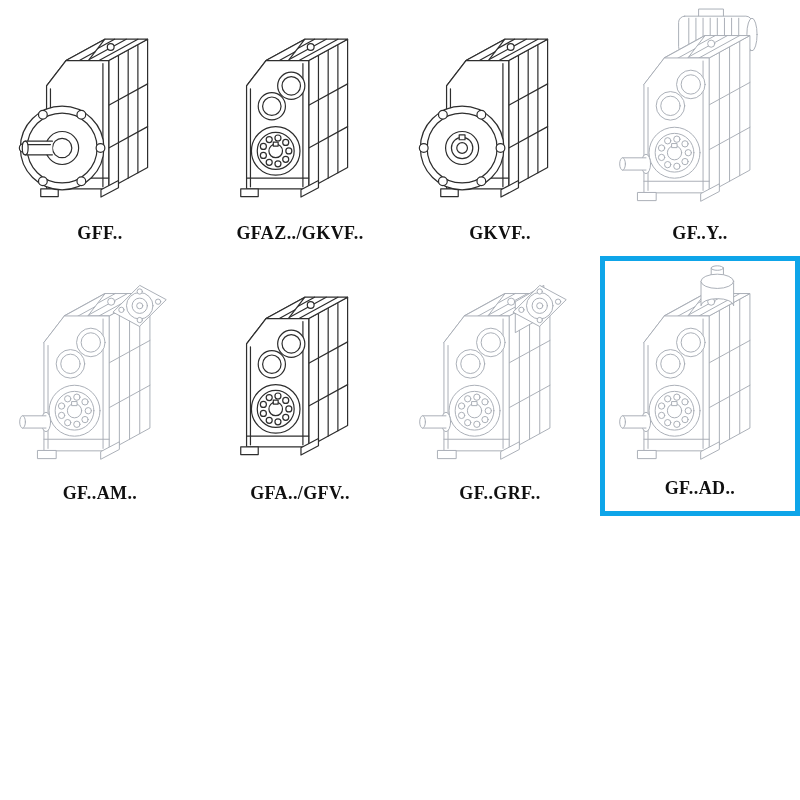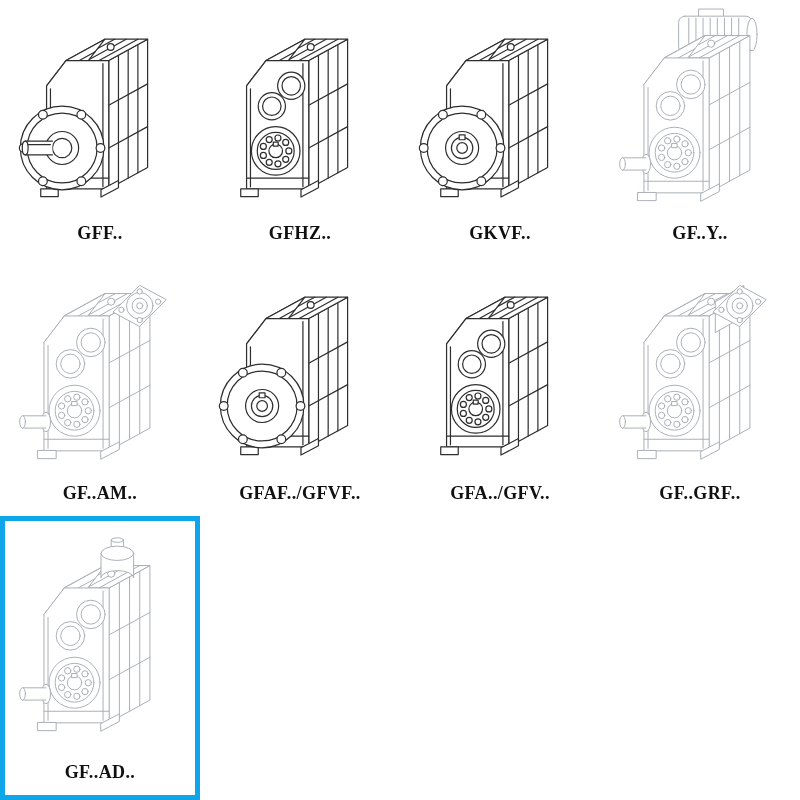--- a/index.html
+++ b/index.html
@@ -156,30 +156,30 @@
   <figure class="cell">
     <div class="fig">
       <svg class="drawing solid" viewBox="0 0 170 210" stroke="#2e2e2e">
         <use href="#sym-housing"></use>
           <use href="#sym-flange-shaft"></use>
       </svg>
     </div>
     <figcaption class="label">GFF..</figcaption>
   </figure>
 
-
-  <figure class="cell">
-    <div class="fig">
-      <svg class="drawing solid" viewBox="0 0 170 210" stroke="#2e2e2e">
-        <use href="#sym-housing"></use>
-          <use href="#sym-bores"></use>
-      </svg>
-    </div>
-    <figcaption class="label">GFHZ..</figcaption>
-  </figure>
+  <figure class="cell">
+    <div class="fig">
+      <svg class="drawing solid" viewBox="0 0 170 210" stroke="#2e2e2e">
+        <use href="#sym-housing"></use>
+          <use href="#sym-bores"></use>
+      </svg>
+    </div>
+    <figcaption class="label">GFAZ../GKVF..</figcaption>
+  </figure>
+
 
   <figure class="cell">
     <div class="fig">
       <svg class="drawing solid" viewBox="0 0 170 210" stroke="#2e2e2e">
         <use href="#sym-housing"></use>
           <use href="#sym-flange-hollow"></use>
       </svg>
     </div>
     <figcaption class="label">GKVF..</figcaption>
   </figure>
@@ -203,29 +203,20 @@
       <svg class="drawing phantom" viewBox="0 0 170 210" stroke="#a8adb5">
         <use href="#sym-housing"></use>
           <use href="#sym-bores"></use>
           <use href="#sym-inflange"></use>
           <use href="#sym-stub"></use>
       </svg>
     </div>
     <figcaption class="label">GF..AM..</figcaption>
   </figure>
 
-  <figure class="cell">
-    <div class="fig">
-      <svg class="drawing solid" viewBox="0 0 170 210" stroke="#2e2e2e">
-        <use href="#sym-housing"></use>
-          <use href="#sym-flange-hollow"></use>
-      </svg>
-    </div>
-    <figcaption class="label">GFAF../GFVF..</figcaption>
-  </figure>
 
   <figure class="cell">
     <div class="fig">
       <svg class="drawing solid" viewBox="0 0 170 210" stroke="#2e2e2e">
         <use href="#sym-housing"></use>
           <use href="#sym-bores"></use>
       </svg>
     </div>
     <figcaption class="label">GFA../GFV..</figcaption>
   </figure>

